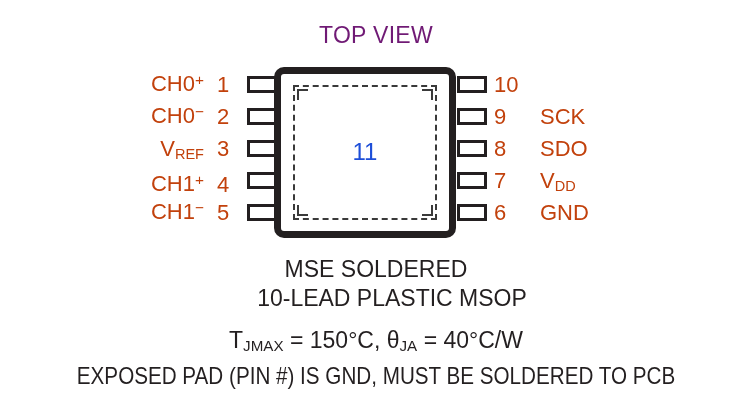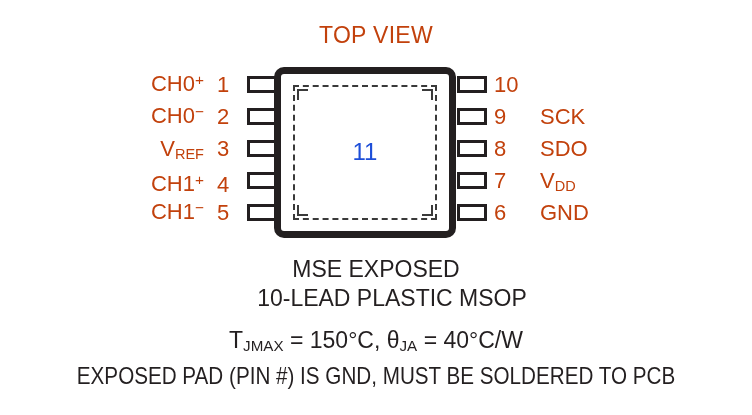--- a/index.html
+++ b/index.html
@@ -23,21 +23,21 @@
 
   
   .top-view-title {
     position: absolute;
     left: 0;
     top: 22px;
     width: 752px;
     text-align: center;
     font-size: 23px;
     letter-spacing: 0.3px;
-    color: #c2410c;
+    color: #701a75;
   }
 
   
   .pkg-body {
     position: absolute;
     left: 274px;
     top: 67px;
     width: 182px;
     height: 171px;
     border: 7px solid #231f20;
@@ -205,18 +205,18 @@
   </div>
   <div class="pin-row right-row" style="top:172px">
     <span class="pin-num">7</span>
     <span class="pin-name">V<sub>DD</sub></span>
   </div>
   <div class="pin-row right-row" style="top:204px">
     <span class="pin-num">6</span>
     <span class="pin-name">GND</span>
   </div>
 
-  <div class="caption cap-pkg">MSE EXPOSED</div>
+  <div class="caption cap-pkg">MSE SOLDERED</div>
   <div class="caption cap-lead">10-LEAD PLASTIC MSOP</div>
   <div class="caption cap-therm">T<sub>JMAX</sub> = 150°C, θ<sub>JA</sub> = 40°C/W</div>
   <div class="caption cap-pad">EXPOSED PAD (PIN #) IS GND, MUST BE SOLDERED TO PCB</div>
 
 </div>
 
 </body></html>

